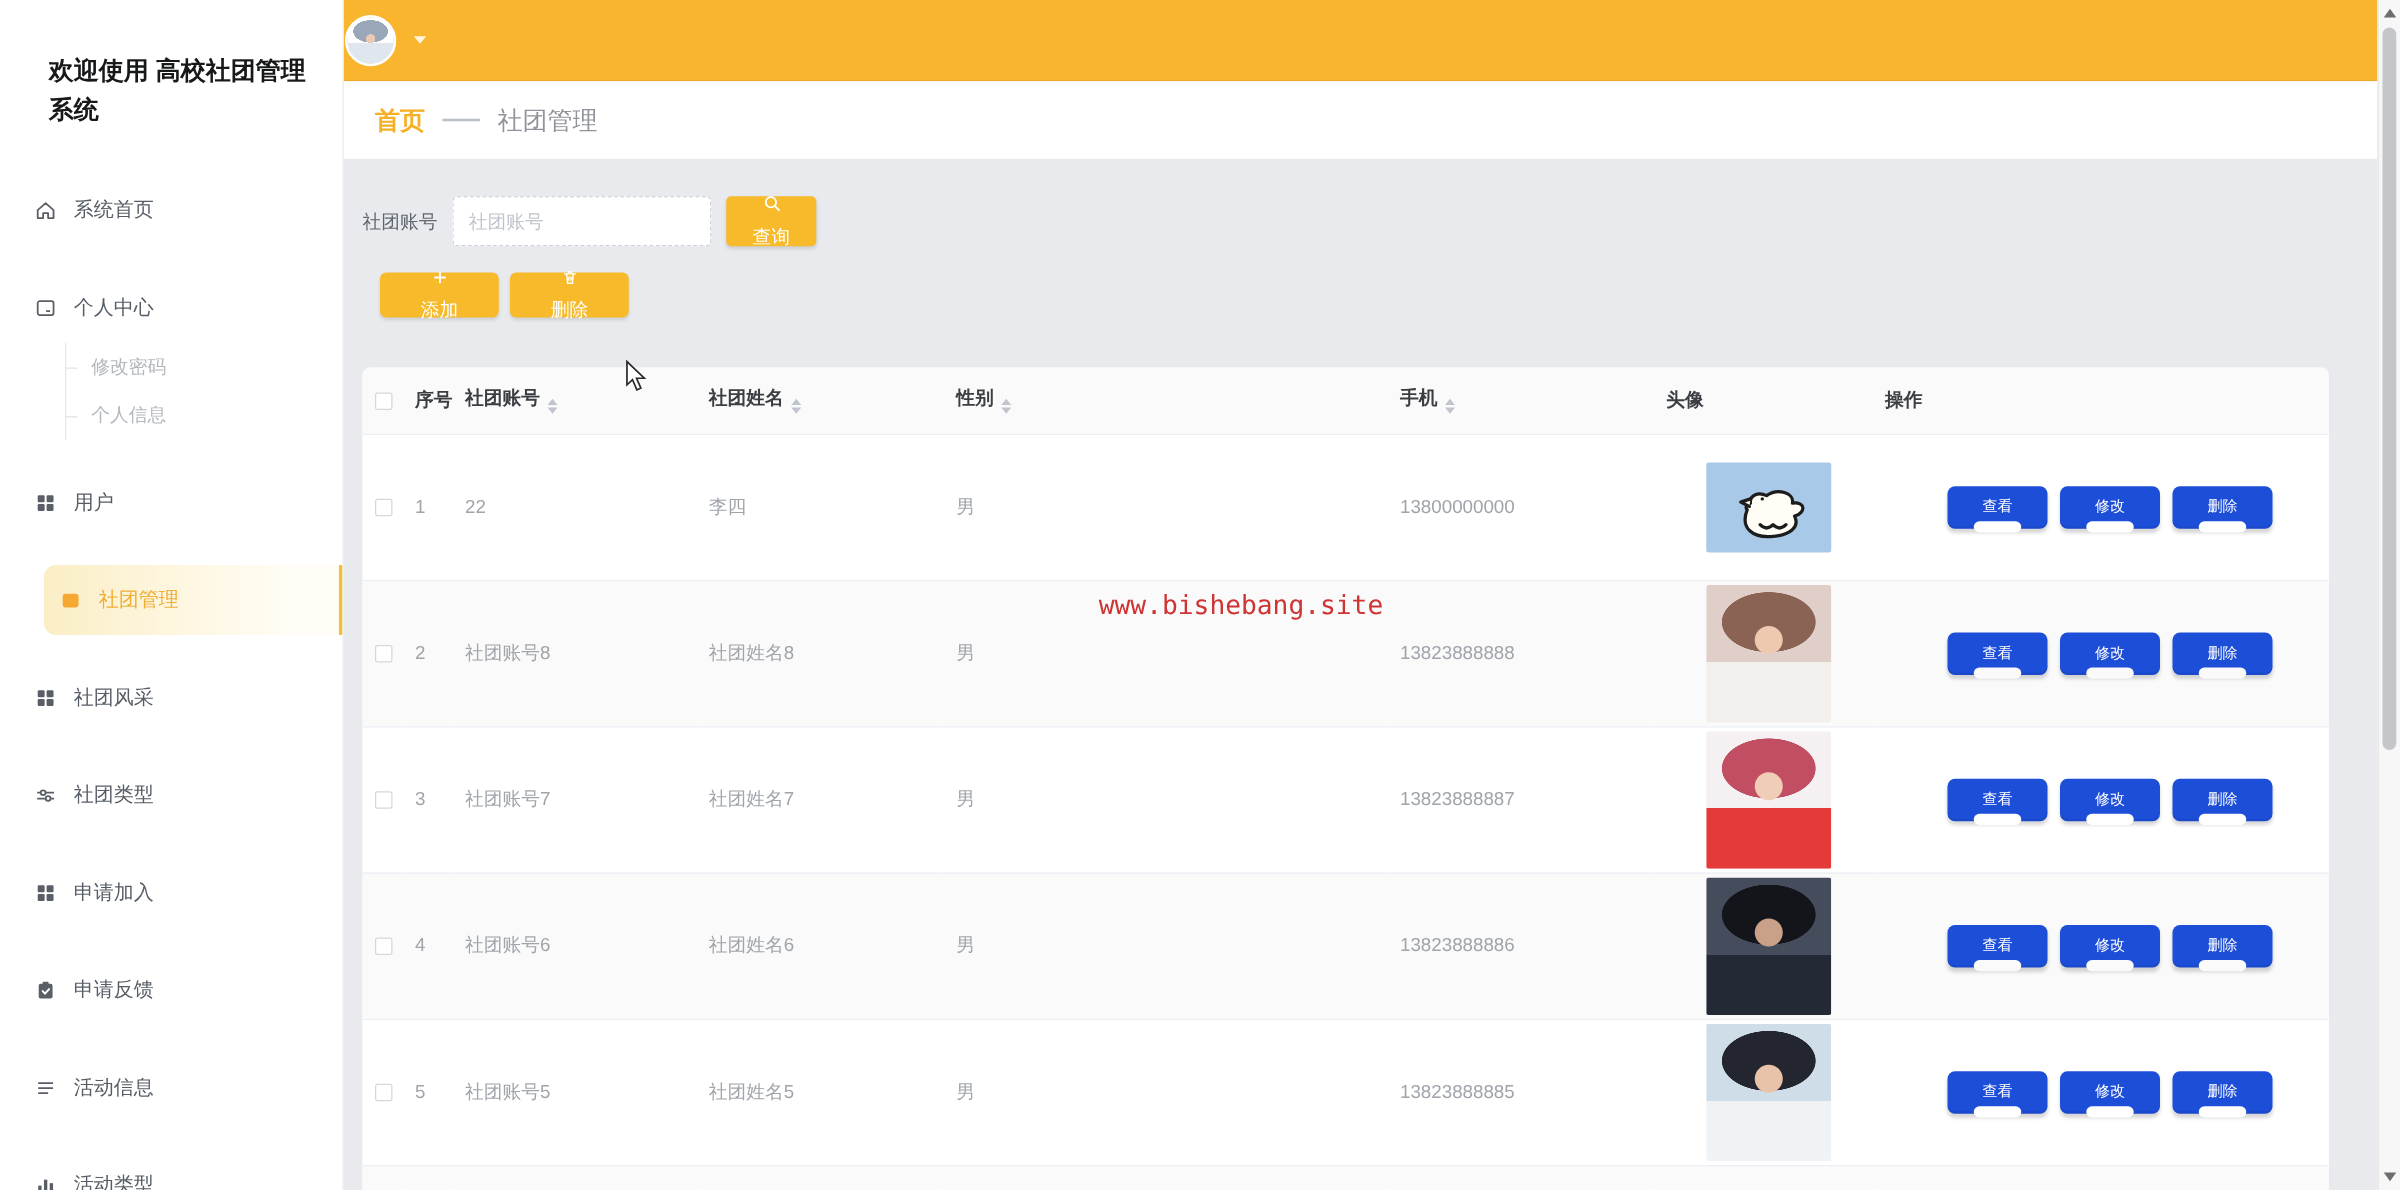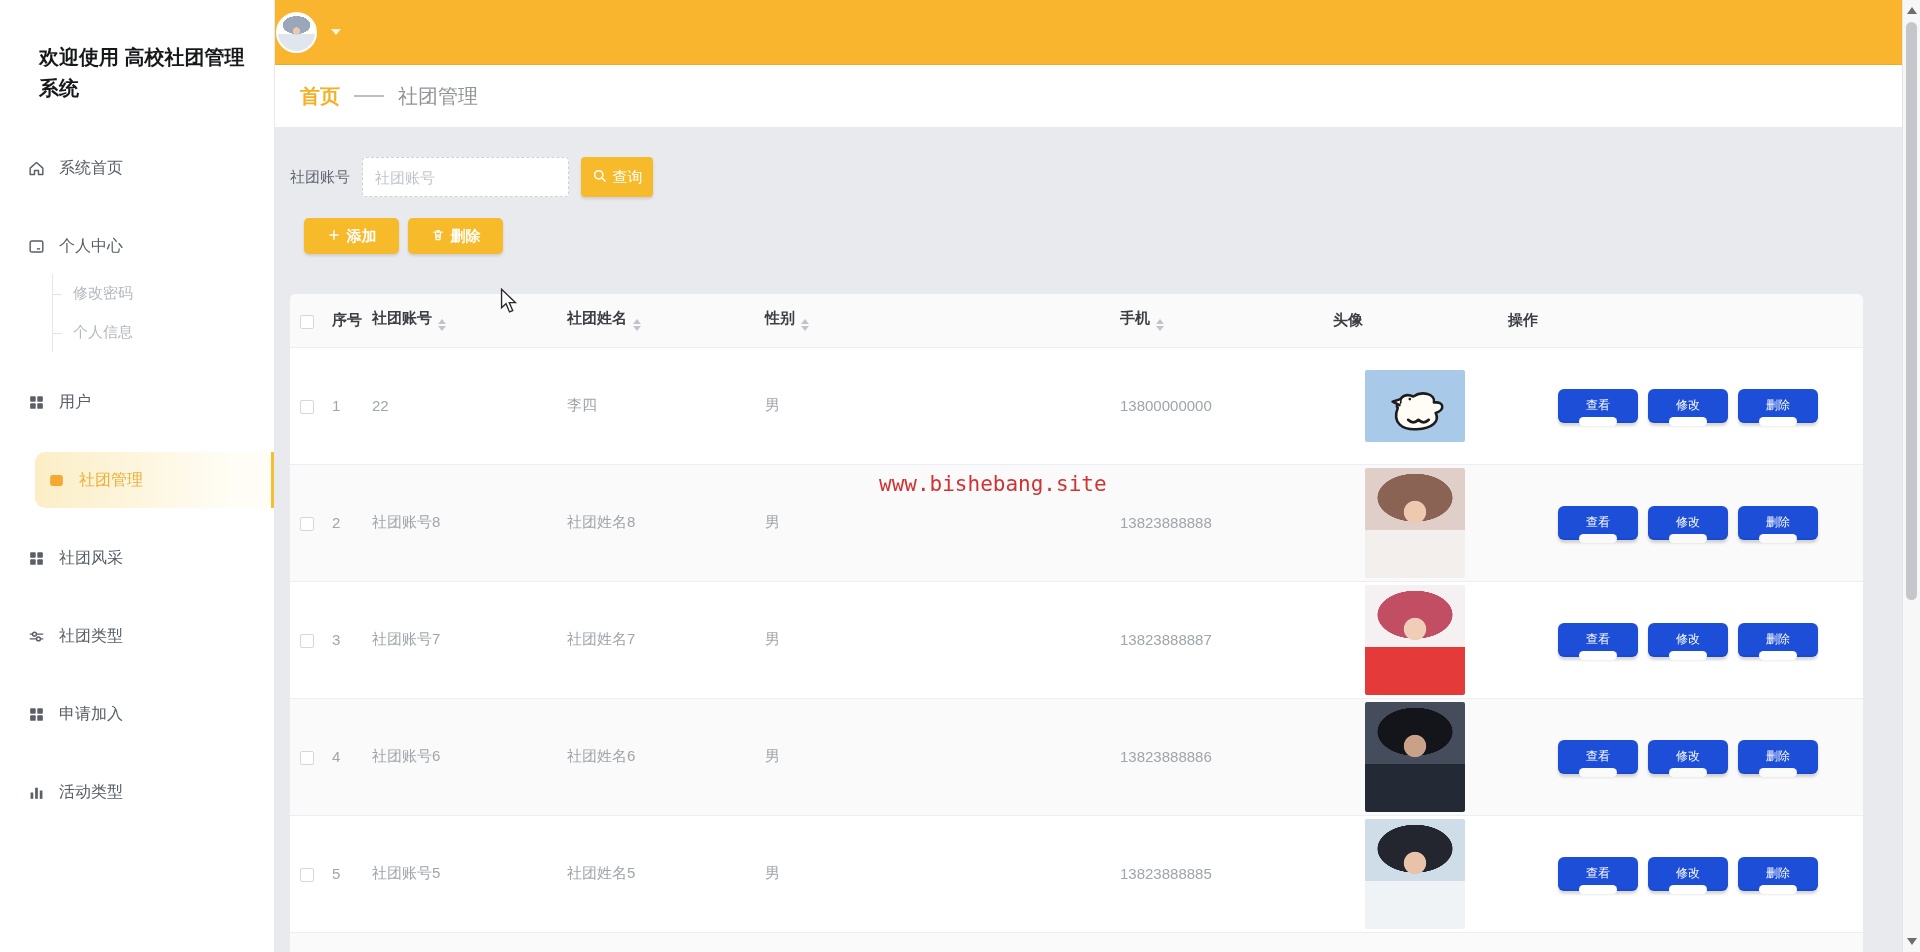--- a/index.html
+++ b/index.html
@@ -50,25 +50,25 @@
   .content { position:absolute; left:260px; top:127px; width:1642px; height:825px;
     background:#e9eaee; }
   .search-row { position:absolute; left:30px; top:30px; display:flex; align-items:center; }
   .search-label { font-size:15px; color:#5f6670; margin-right:12px; }
   .search-input { width:207px; height:40px; border:1px dashed #cdd1da; border-radius:4px;
     background:#fff; padding:0 12px; font-size:15px; color:#606266; outline:none;
     font-family:inherit; }
   .search-input::placeholder { color:#c0c4cc; }
   .btn { display:inline-flex; align-items:center; justify-content:center; gap:6px;
     background:#f7ba2a; color:#fff; border:none; border-radius:4px; cursor:pointer;
-    font-family:inherit; box-shadow:0 2px 3px rgba(0,0,0,.12); }
+    font-family:inherit; box-shadow:0 2px 3px rgba(0,0,0,.12);flex-direction:column; }
   .btn svg { flex:none; }
   .btn-query { margin-left:12px; width:72px; height:40px; font-size:15px; }
   .toolbar { position:absolute; left:44px; top:91px; display:flex; gap:9px; }
-  .btn-add, .btn-del { width:95px; height:36px; font-size:15px; border-radius:5px;font-weight:bold; }
+  .btn-add, .btn-del { width:95px; height:36px; font-size:15px; border-radius:5px; }
 
   
   .table-wrap { position:absolute; left:30px; top:167px; width:1573px;
     border-radius:6px 6px 0 0; overflow:hidden; background:#fff; }
   table { width:1573px; border-collapse:collapse; table-layout:fixed; }
   col.c-check{width:32px} col.c-index{width:40px} col.c-account{width:195px}
   col.c-name{width:198px} col.c-gender{width:355px} col.c-phone{width:213px}
   col.c-avatar{width:175px} col.c-actions{width:365px}
   thead th { height:53px; background:#fafafa; text-align:left; padding-left:10px;
     font-size:15px; font-weight:bold; color:#3b3e43; white-space:nowrap; }
@@ -195,20 +195,42 @@
         <div class="menu-item">
           <span class="mi-icon">
             <svg viewBox="0 0 24 24" fill="#5a5e66">
               <rect x="4" y="4" width="7" height="7" rx="1.2"></rect>
               <rect x="13" y="4" width="7" height="7" rx="1.2"></rect>
               <rect x="4" y="13" width="7" height="7" rx="1.2"></rect>
               <rect x="13" y="13" width="7" height="7" rx="1.2"></rect>
             </svg>
           </span>
           <span>申请加入</span>
+        </div>
+      </div>
+      <div class="group">
+        <div class="menu-item">
+          <span class="mi-icon">
+            <svg viewBox="0 0 24 24">
+              <rect x="5" y="5" width="14" height="15" rx="2" fill="#5a5e66"></rect>
+              <rect x="9" y="3" width="6" height="4" rx="1" fill="#5a5e66"></rect>
+              <path d="M9 12.5 L11.4 15 L15.5 10.5" stroke="#fff" stroke-width="2" fill="none" stroke-linecap="round"></path>
+            </svg>
+          </span>
+          <span>申请反馈</span>
+        </div>
+      </div>
+      <div class="group">
+        <div class="menu-item">
+          <span class="mi-icon">
+            <svg viewBox="0 0 24 24" fill="none" stroke="#5a5e66" stroke-width="1.8">
+              <path d="M4.5 7 H19.5 M4.5 12 H19.5 M4.5 17 H14.5"></path>
+            </svg>
+          </span>
+          <span>活动信息</span>
         </div>
       </div>
       <div class="group">
         <div class="menu-item">
           <span class="mi-icon">
             <svg viewBox="0 0 24 24" fill="#5a5e66">
               <rect x="4.5" y="12" width="3.4" height="8"></rect>
               <rect x="10.3" y="6" width="3.4" height="14"></rect>
               <rect x="16.1" y="9.5" width="3.4" height="10.5"></rect>
             </svg>

